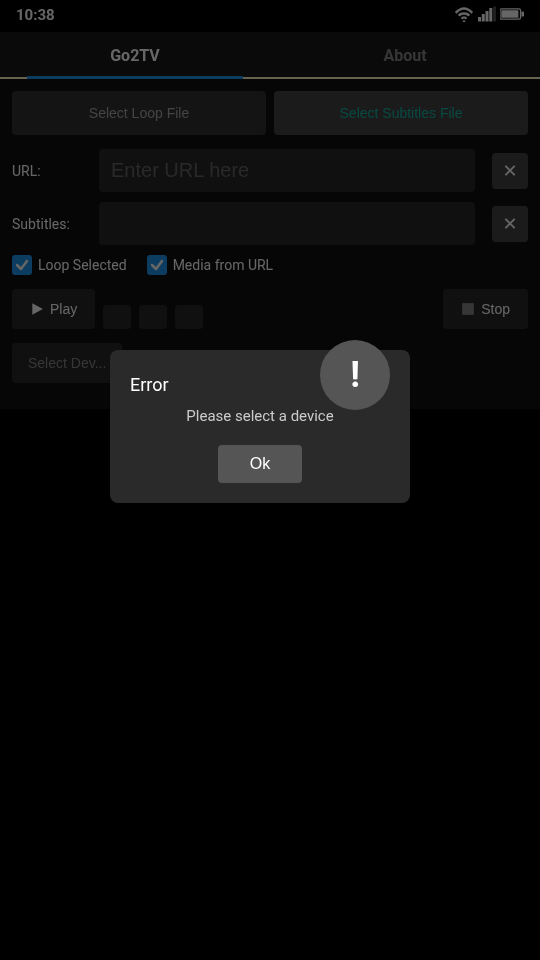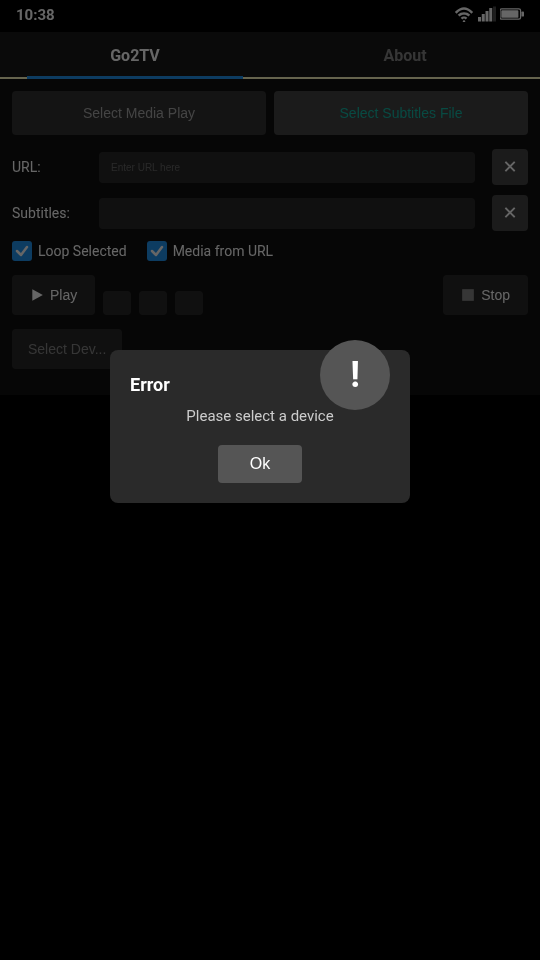--- a/index.html
+++ b/index.html
@@ -111,21 +111,21 @@
       color: #fff;
       font-size: 14px;
       min-width: 70px;
     }
     .input-field {
       flex: 1;
       background: #2a2a2a;
       border: none;
       border-radius: 4px;
       color: #888;
-      font-size: 10px;
+      font-size: 20px;
       padding: 10px 12px;
       outline: none;
     }
     .input-field::placeholder {
       color: #666;
     }
     .clear-btn {
       background: #444;
       border: none;
       border-radius: 4px;
@@ -254,21 +254,21 @@
       right: 20px;
     }
     .dialog-icon-exclaim {
       font-size: 36px;
       color: #fff;
       font-weight: bold;
       line-height: 1;
     }
     .dialog-title {
       font-size: 18px;
-      font-weight: bold;
+      font-weight: normal;
       color: #fff;
       align-self: flex-start;
       margin-bottom: 12px;
     }
     .dialog-message {
       font-size: 15px;
       color: #ccc;
       text-align: center;
       margin-bottom: 20px;
     }
@@ -323,21 +323,21 @@
     <span>Go2TV</span>
   </div>
   <div class="tab">
     <span>About</span>
   </div>
 </div>
 
 <div class="main-content">
 
   <div class="button-row">
-    <button class="btn-media-file">Select Media Play</button>
+    <button class="btn-media-file">Select Loop File</button>
     <button class="btn-subtitles">Select Subtitles File</button>
   </div>
 
   <div class="input-row">
     <span class="input-label">URL:</span>
     <input class="input-field" type="text" placeholder="Enter URL here" style="">
     <button class="clear-btn">✕</button>
   </div>
 
   <div class="input-row">

